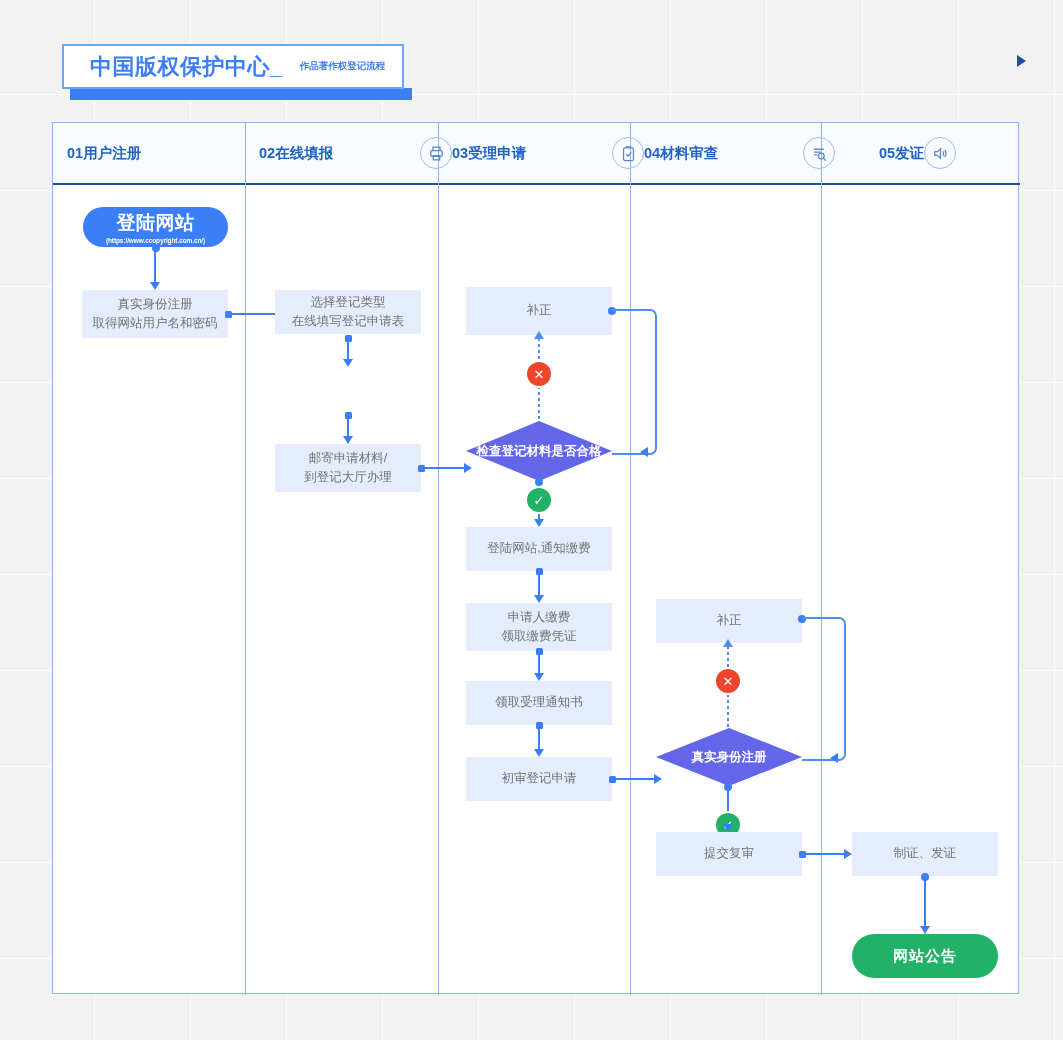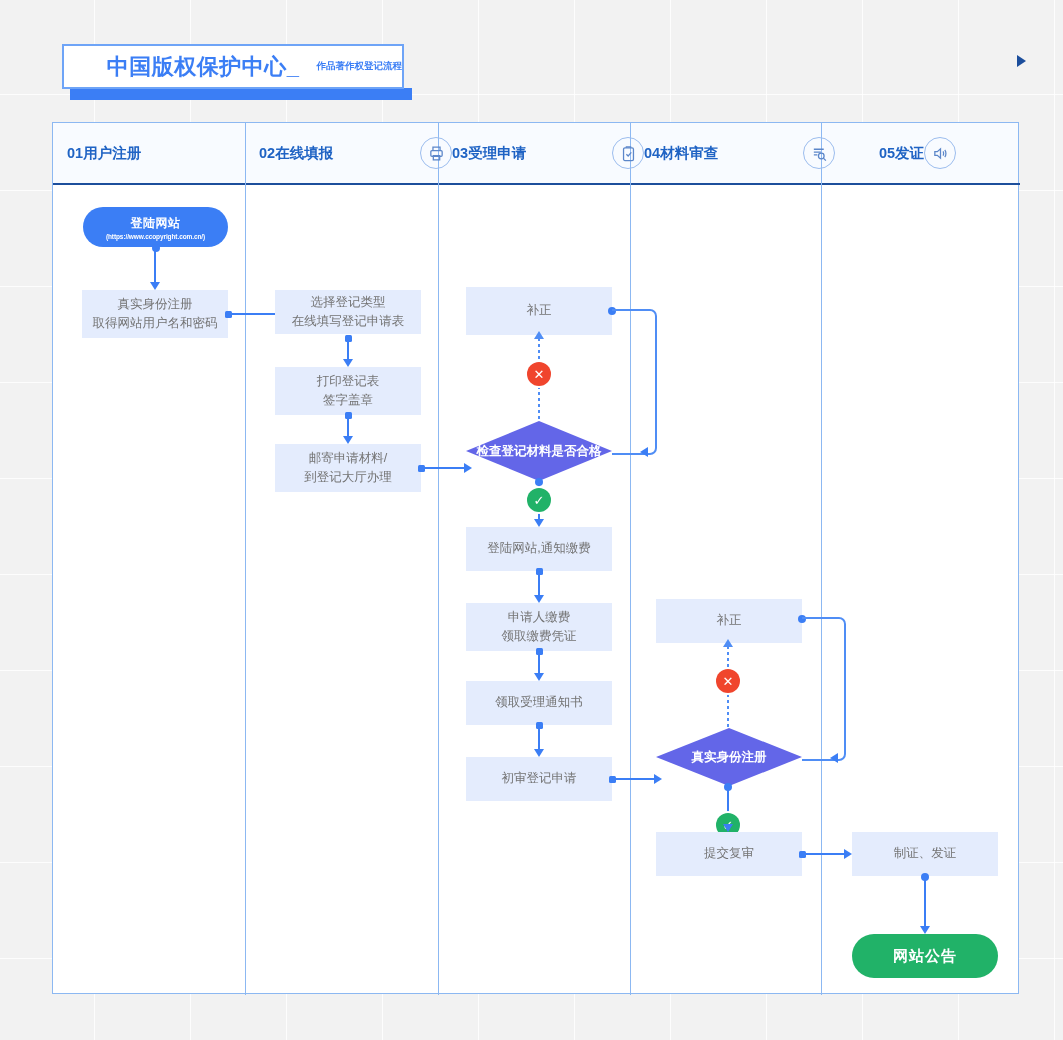--- a/index.html
+++ b/index.html
@@ -12,21 +12,21 @@
     background-size:96px 96px;
     background-position:-2px -2px;
     font-family:"Liberation Sans","DejaVu Sans",sans-serif;
     -webkit-font-smoothing:antialiased;
   }
 
   
   #title-card{
     position:absolute;left:62px;top:44px;width:342px;height:45px;
     background:#ffffff;border:2px solid #6ea4f7;box-sizing:border-box;
-    display:flex;align-items:center;padding-left:26px;justify-content:flex-end;
+    display:flex;align-items:center;padding-left:26px;
   }
   #title-shadow{
     position:absolute;left:70px;top:88px;width:342px;height:12px;background:#3b7ef5;
   }
   .t-main{font-size:22px;font-weight:700;color:#3b7ef5;letter-spacing:.5px;}
   .t-sub{font-size:9.5px;font-weight:700;color:#3b7ef5;margin-left:17px;}
 
   
   #frame{
     position:absolute;left:52px;top:122px;width:967px;height:872px;
@@ -56,21 +56,21 @@
   .node{
     position:absolute;box-sizing:border-box;display:flex;flex-direction:column;
     align-items:center;justify-content:center;text-align:center;
   }
   .proc{
     background:#e4ecfd;color:#737373;font-size:12.5px;line-height:1.55;
   }
   .pill{
     background:#3b7ef5;color:#fff;border-radius:22px;
   }
-  .pill .l1{font-size:12px;font-weight:700;letter-spacing:.5px;}
+  .pill .l1{font-size:19px;font-weight:700;letter-spacing:.5px;}
   .pill .l2{font-size:6.5px;font-weight:700;margin-top:1px;letter-spacing:-.1px;}
   .pill-green{background:#21b268;color:#fff;border-radius:24px;}
   .pill-green .l1{font-size:15px;font-weight:700;letter-spacing:1px;}
 
   .diamond{position:absolute;}
   .diamond .shape{
     position:absolute;inset:0;background:#6366e8;
     clip-path:polygon(50% 0,100% 50%,50% 100%,0 50%);
   }
   .diamond .dtext{
@@ -193,24 +193,20 @@
   <div class="arr-r" style="left:222px;top:185.5px"></div>
 
   <div class="node proc" style="left:222px;top:167px;width:146px;height:44px">
     <span>选择登记类型</span>
     <span>在线填写登记申请表</span>
   </div>
   <div class="dot" style="left:291.5px;top:212px"></div>
   <div class="vline" style="left:294px;top:215px;height:24px"></div>
   <div class="arr-d" style="left:289.5px;top:236px"></div>
 
-  <div class="node proc" style="left:222px;top:244px;width:146px;height:48px">
-    <span>打印登记表</span>
-    <span>签字盖章</span>
-  </div>
   <div class="dot" style="left:291.5px;top:289px"></div>
   <div class="vline" style="left:294px;top:292px;height:24px"></div>
   <div class="arr-d" style="left:289.5px;top:313px"></div>
 
   <div class="node proc" style="left:222px;top:321px;width:146px;height:48px">
     <span>邮寄申请材料/</span>
     <span>到登记大厅办理</span>
   </div>
 
   <div class="dot" style="left:365px;top:341.5px"></div>

